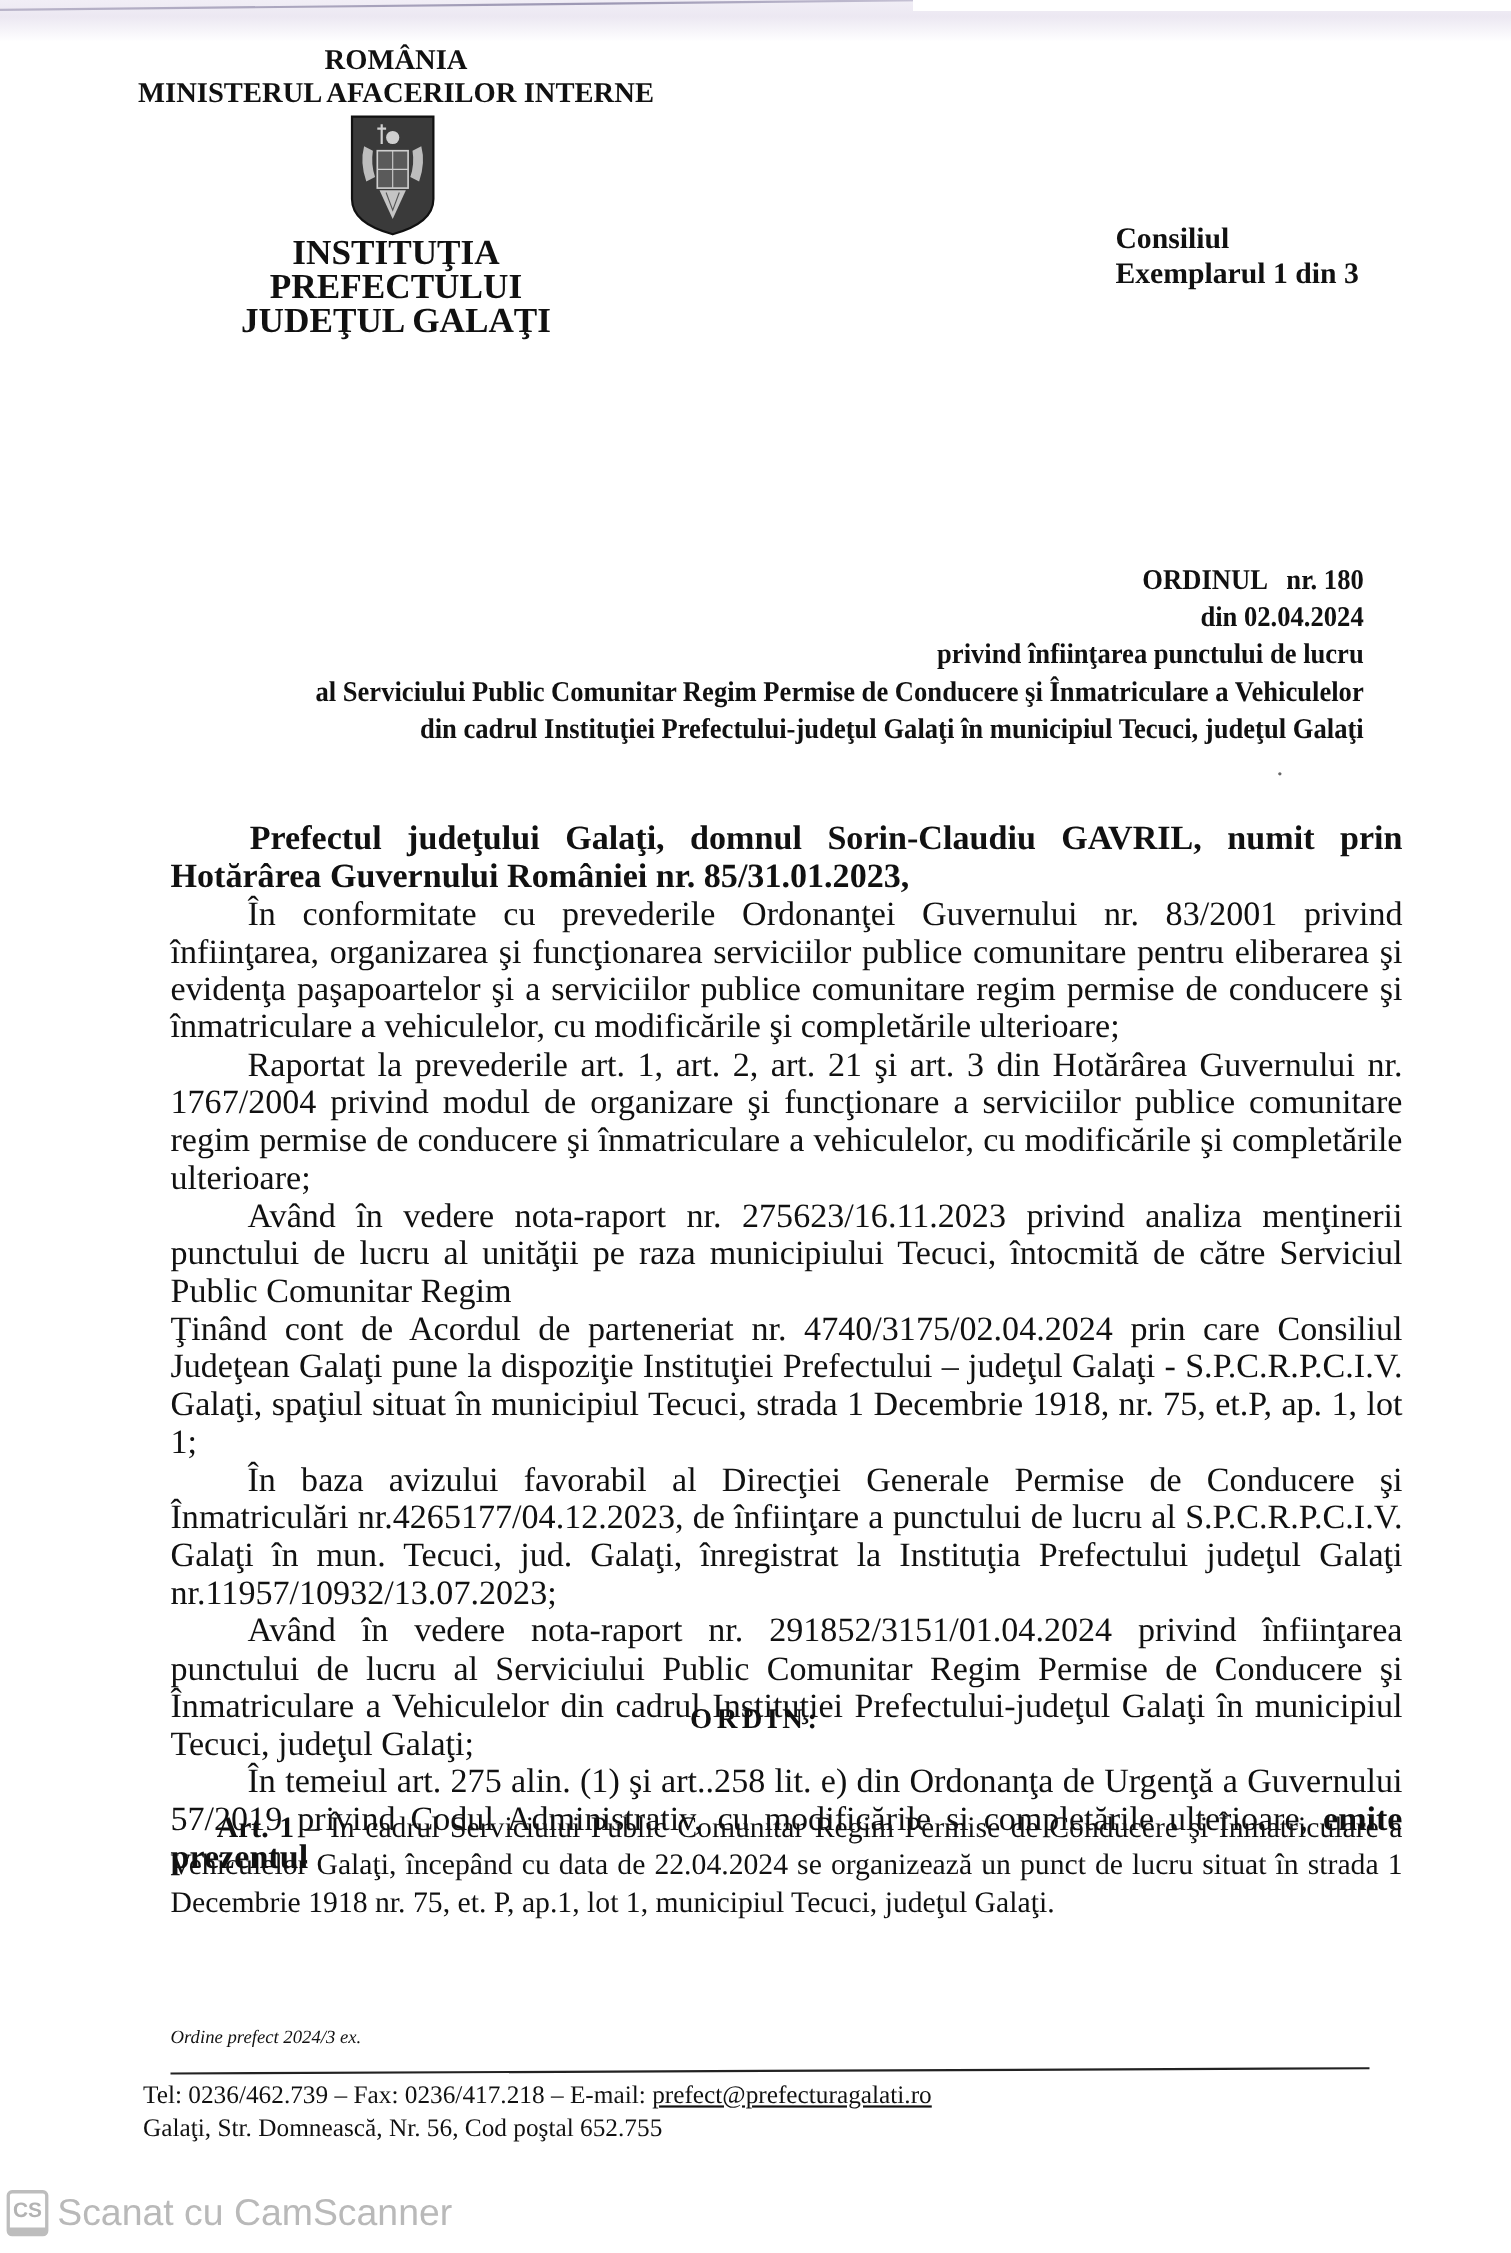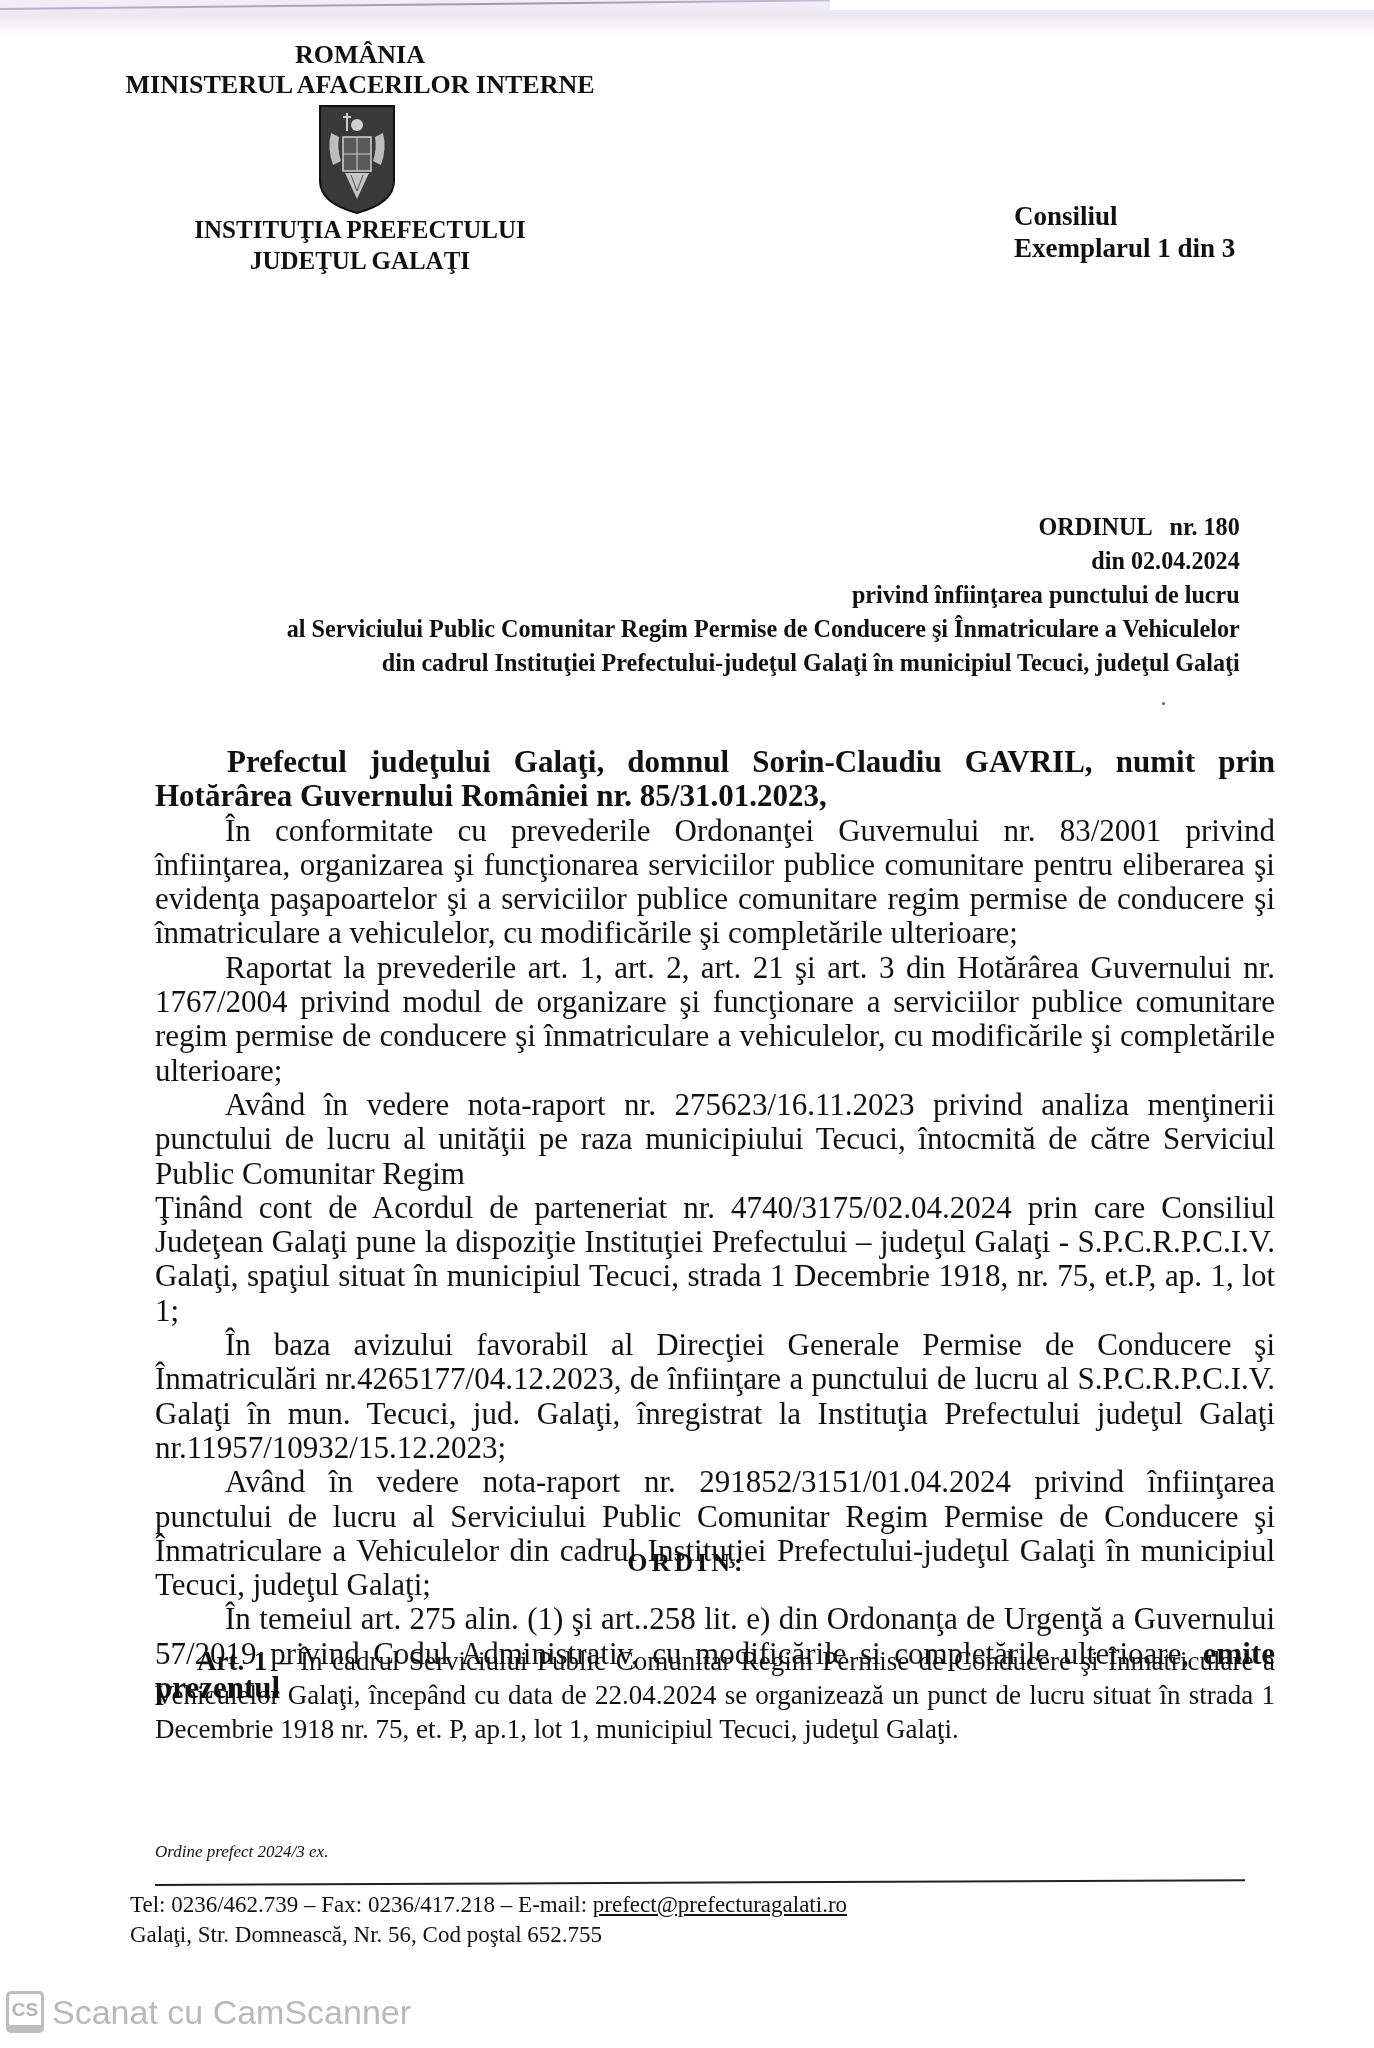--- a/index.html
+++ b/index.html
@@ -24,21 +24,21 @@
   .header-left {
     position: absolute; left: 110px; top: 40px; width: 500px; text-align: center;
     font-weight: bold; font-size: 26px; line-height: 30px;
   }
   .header-left .line2 { margin-left: 0; }
   .coat {
     position: absolute; left: 317px; top: 103px; width: 80px; height: 112px;
   }
   .institution {
     position: absolute; left: 150px; top: 214px; width: 420px; text-align: center;
-    font-weight: bold; font-size: 25px; line-height: 31px;
+    font-weight: bold; font-size: 32px; line-height: 31px;
   }
   .classification {
     position: absolute; left: 1014px; top: 200px; font-weight: bold;
     font-size: 27px; line-height: 32px;
   }
   .title-block {
     position: absolute; left: 130px; top: 510px; width: 1150px; text-align: right;
     font-family: "Liberation Sans Narrow", "Liberation Serif", serif;
     font-weight: bold; font-size: 26px; line-height: 34px;
   }
@@ -130,21 +130,21 @@
   <span class="t">din cadrul Instituţiei Prefectului-judeţul Galaţi în municipiul Tecuci, judeţul Galaţi</span>
 </div>
 <div class="stray-dot"></div>
 
 <div class="body-text">
   <p class="first">Prefectul judeţului Galaţi, domnul Sorin-Claudiu GAVRIL, numit prin Hotărârea Guvernului României nr. 85/31.01.2023,</p>
   <p>În conformitate cu prevederile Ordonanţei Guvernului nr. 83/2001 privind înfiinţarea, organizarea şi funcţionarea serviciilor publice comunitare pentru eliberarea şi evidenţa paşapoartelor şi a serviciilor publice comunitare regim permise de conducere şi înmatriculare a vehiculelor, cu modificările şi completările ulterioare;</p>
   <p>Raportat la  prevederile art. 1, art. 2, art. 21 şi art. 3 din  Hotărârea Guvernului nr. 1767/2004 privind modul de organizare şi funcţionare a serviciilor publice comunitare regim permise de conducere şi înmatriculare a vehiculelor, cu modificările şi completările ulterioare;</p>
   <p>Având în vedere nota-raport nr. 275623/16.11.2023 privind analiza menţinerii punctului de lucru al unităţii pe raza municipiului Tecuci, întocmită de către Serviciul Public Comunitar Regim</p>
   <p style="text-indent:0">Ţinând cont de Acordul de parteneriat  nr. 4740/3175/02.04.2024 prin care Consiliul Judeţean Galaţi pune la dispoziţie Instituţiei Prefectului – judeţul Galaţi - S.P.C.R.P.C.I.V. Galaţi, spaţiul situat în municipiul Tecuci, strada 1 Decembrie 1918, nr. 75, et.P, ap. 1, lot 1;</p>
-  <p>În baza avizului favorabil al Direcţiei Generale Permise de Conducere şi Înmatriculări nr.4265177/04.12.2023, de înfiinţare a punctului de lucru al S.P.C.R.P.C.I.V. Galaţi în mun. Tecuci, jud. Galaţi, înregistrat la Instituţia Prefectului judeţul Galaţi nr.11957/10932/15.12.2023;</p>
+  <p>În baza avizului favorabil al Direcţiei Generale Permise de Conducere şi Înmatriculări nr.4265177/04.12.2023, de înfiinţare a punctului de lucru al S.P.C.R.P.C.I.V. Galaţi în mun. Tecuci, jud. Galaţi, înregistrat la Instituţia Prefectului judeţul Galaţi nr.11957/10932/13.07.2023;</p>
   <p>Având în vedere nota-raport nr. 291852/3151/01.04.2024 privind înfiinţarea punctului de lucru al Serviciului Public Comunitar Regim Permise de Conducere şi Înmatriculare a Vehiculelor din cadrul Instituţiei Prefectului-judeţul Galaţi în municipiul Tecuci, judeţul Galaţi;</p>
   <p><span>În temeiul art. 275  alin. (1)  şi art..258 lit. e)  din Ordonanţa de Urgenţă a Guvernului 57/2019 privind Codul Administrativ, cu modificările si completările ulterioare, </span><span class="bold">emite prezentul</span></p>
 </div>
 
 <div class="ordin-heading">ORDIN:</div>
 
 <div class="article">
   <p><span class="art-label">Art. 1</span><span> – În cadrul Serviciului Public Comunitar Regim Permise de Conducere şi Înmatriculare a Vehiculelor Galaţi, începând cu data de 22.04.2024 se organizează un punct de lucru situat în strada 1 Decembrie 1918 nr. 75, et. P,  ap.1, lot 1, municipiul Tecuci, judeţul  Galaţi.</span></p>
 </div>
 

